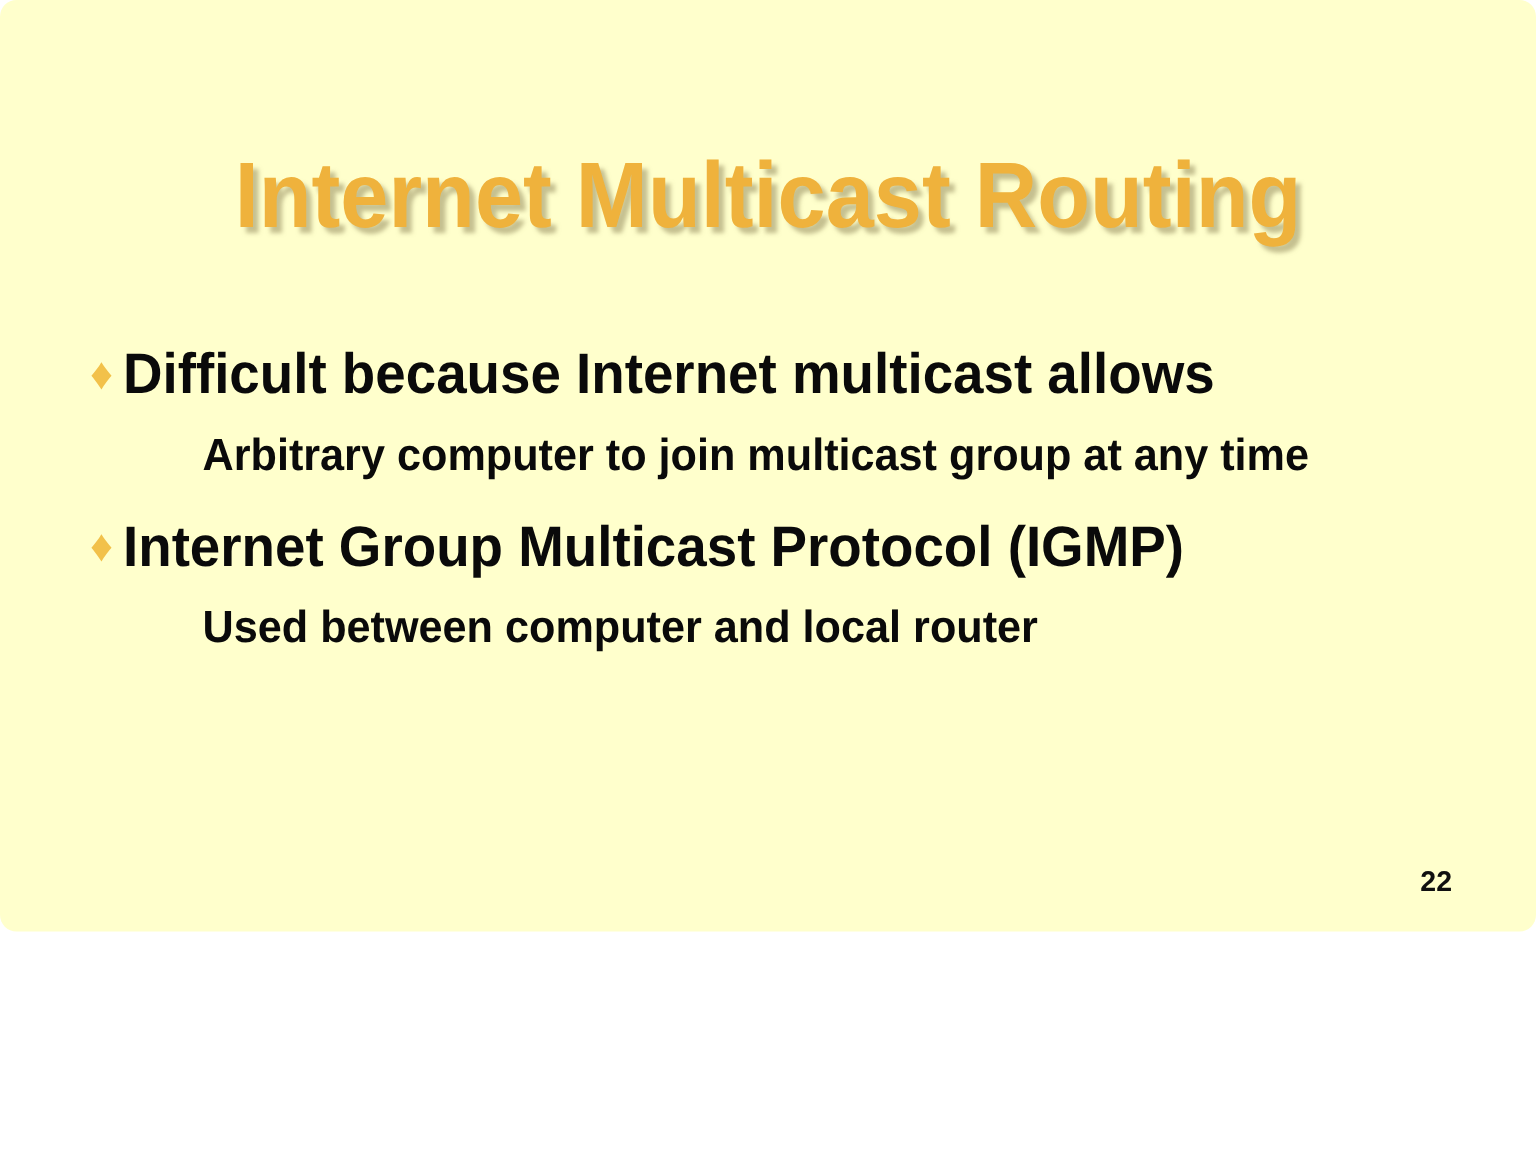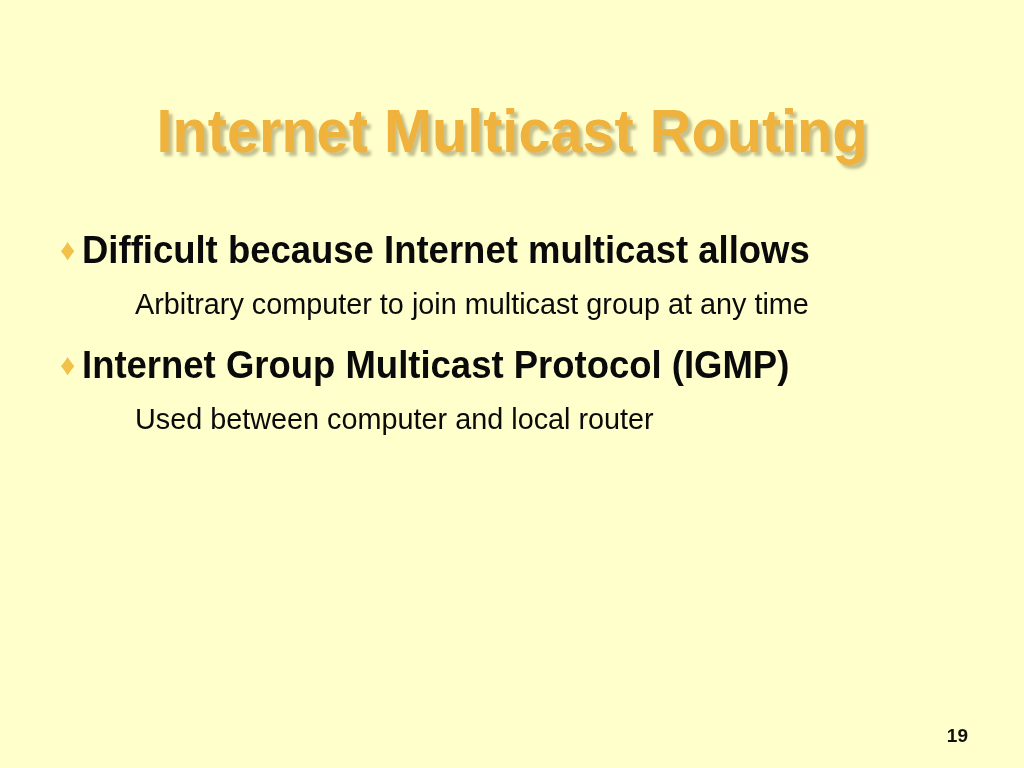--- a/index.html
+++ b/index.html
@@ -9,23 +9,24 @@
   body {
     width: 1024px;
     height: 768px;
     overflow: hidden;
     font-family: "Liberation Sans", "DejaVu Sans", sans-serif;
   }
 
   #slide {
     position: relative;
     width: 1024px;
-    height: 768px;
+    height: 621px;
     background: #ffffcc;
     box-sizing: border-box;
+    border-radius: 11px;
   }
 
   
   #slide-title {
     position: absolute;
     left: 0;
     top: 98px;
     width: 1024px;
     text-align: center;
     font-size: 62px;
@@ -71,21 +72,21 @@
     color: #0a0a0a;
     transform: scaleX(0.96);
     transform-origin: 0 50%;
   }
 
   .bullet-l2 {
     margin: 0 0 4px 0;
     padding-left: 75px;
     font-size: 30px;
     line-height: 51px;
-    font-weight: normal;
+    font-weight: bold;
     font-stretch: condensed;
     color: #0a0a0a;
     max-width: 855px;
   }
   .bullet-l2 .l2-text {
     display: block;
     transform: scaleX(0.96);
     transform-origin: 0 50%;
   }
 
@@ -132,15 +133,15 @@
       <span class="l1-text">Internet Group Multicast Protocol (IGMP)</span>
     </div>
 
     <div class="bullet-l2">
       <span class="l2-text">Used between computer and local router</span>
     </div>
 
 
   </div>
 
-  <div id="page-number">19</div>
+  <div id="page-number">22</div>
 
 </div>
 
 </body></html>

